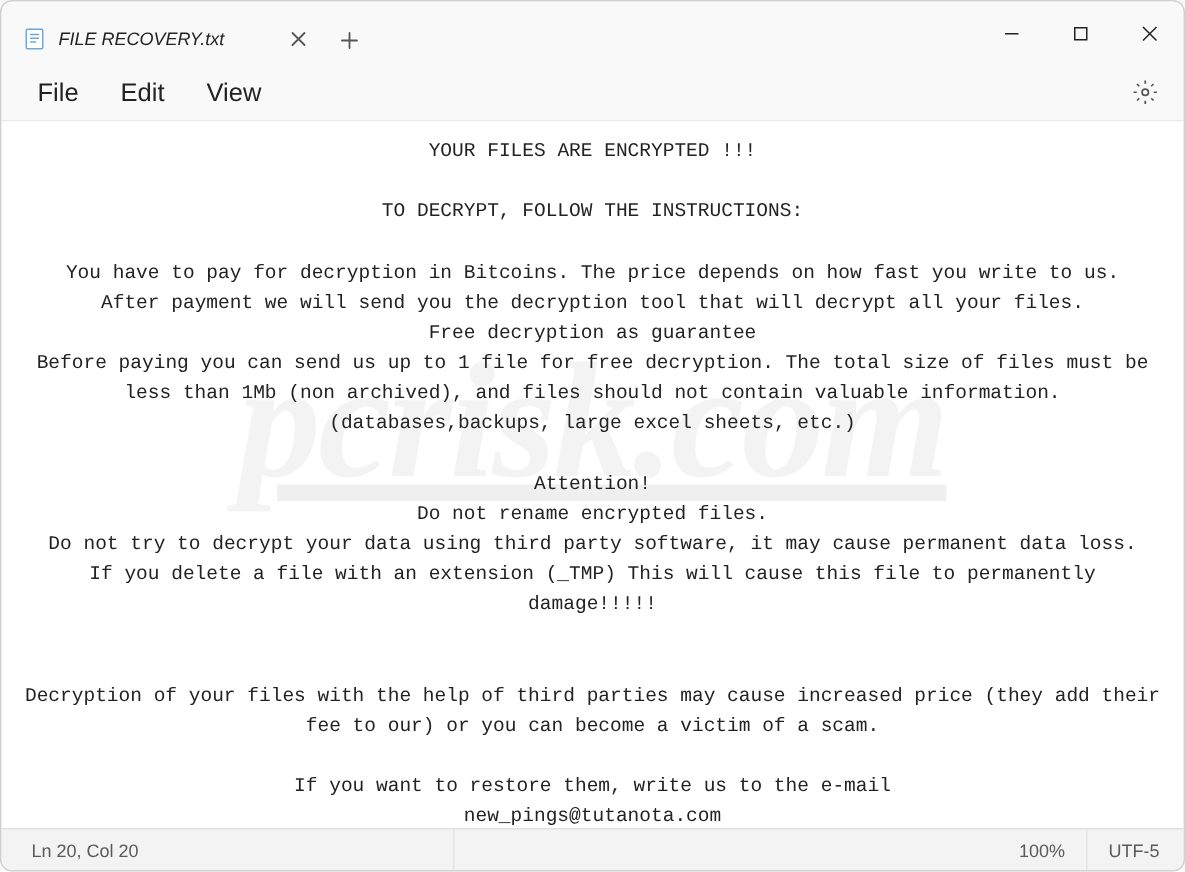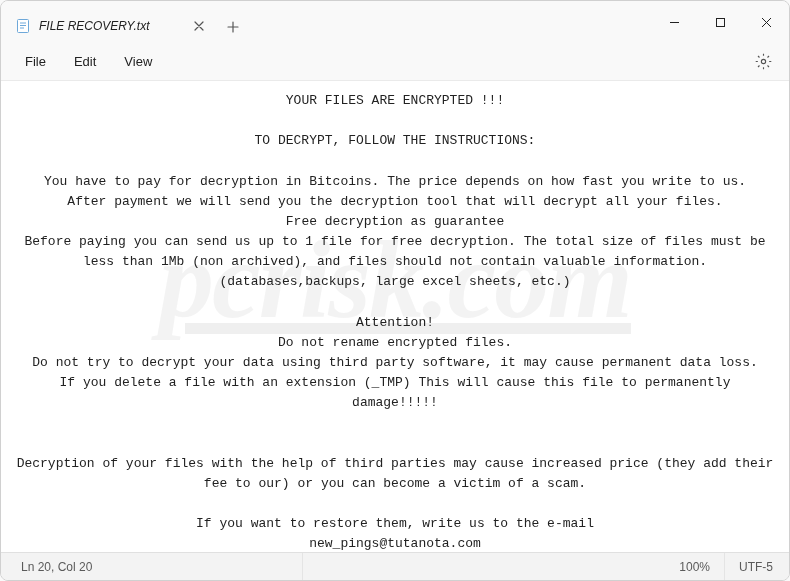--- a/index.html
+++ b/index.html
@@ -92,21 +92,21 @@
     
     .menubar {
       height: 38px;
       display: flex;
       align-items: center;
       padding: 0 10px;
       background: #f9f9f9;
       border-bottom: 1px solid #eaeaea;
     }
     .menu-item {
-      font-size: 13px;
+      font-size: 17px;
       color: #222;
       padding: 6px 14px;
       cursor: pointer;
       border-radius: 4px;
     }
     .menu-spacer { flex: 1; }
     .settings-btn {
       width: 32px;
       height: 32px;
       display: flex;

